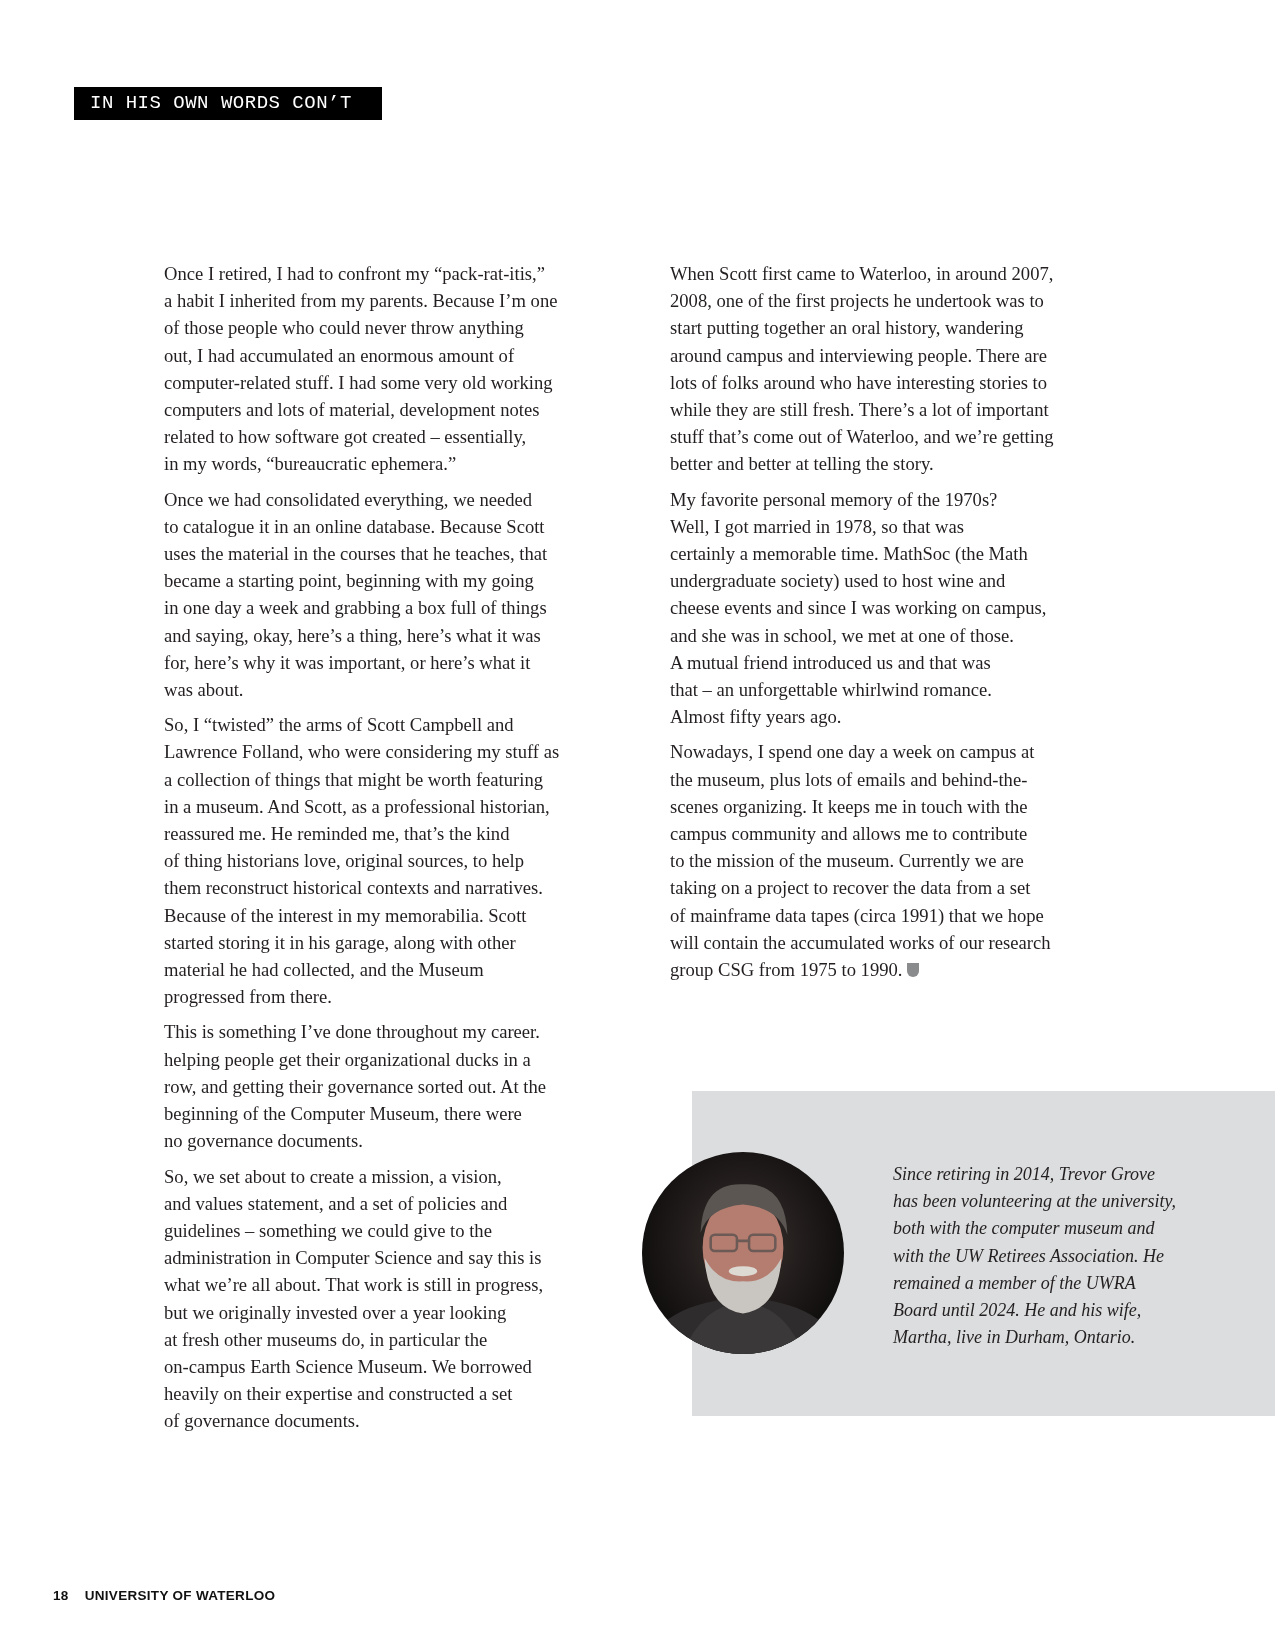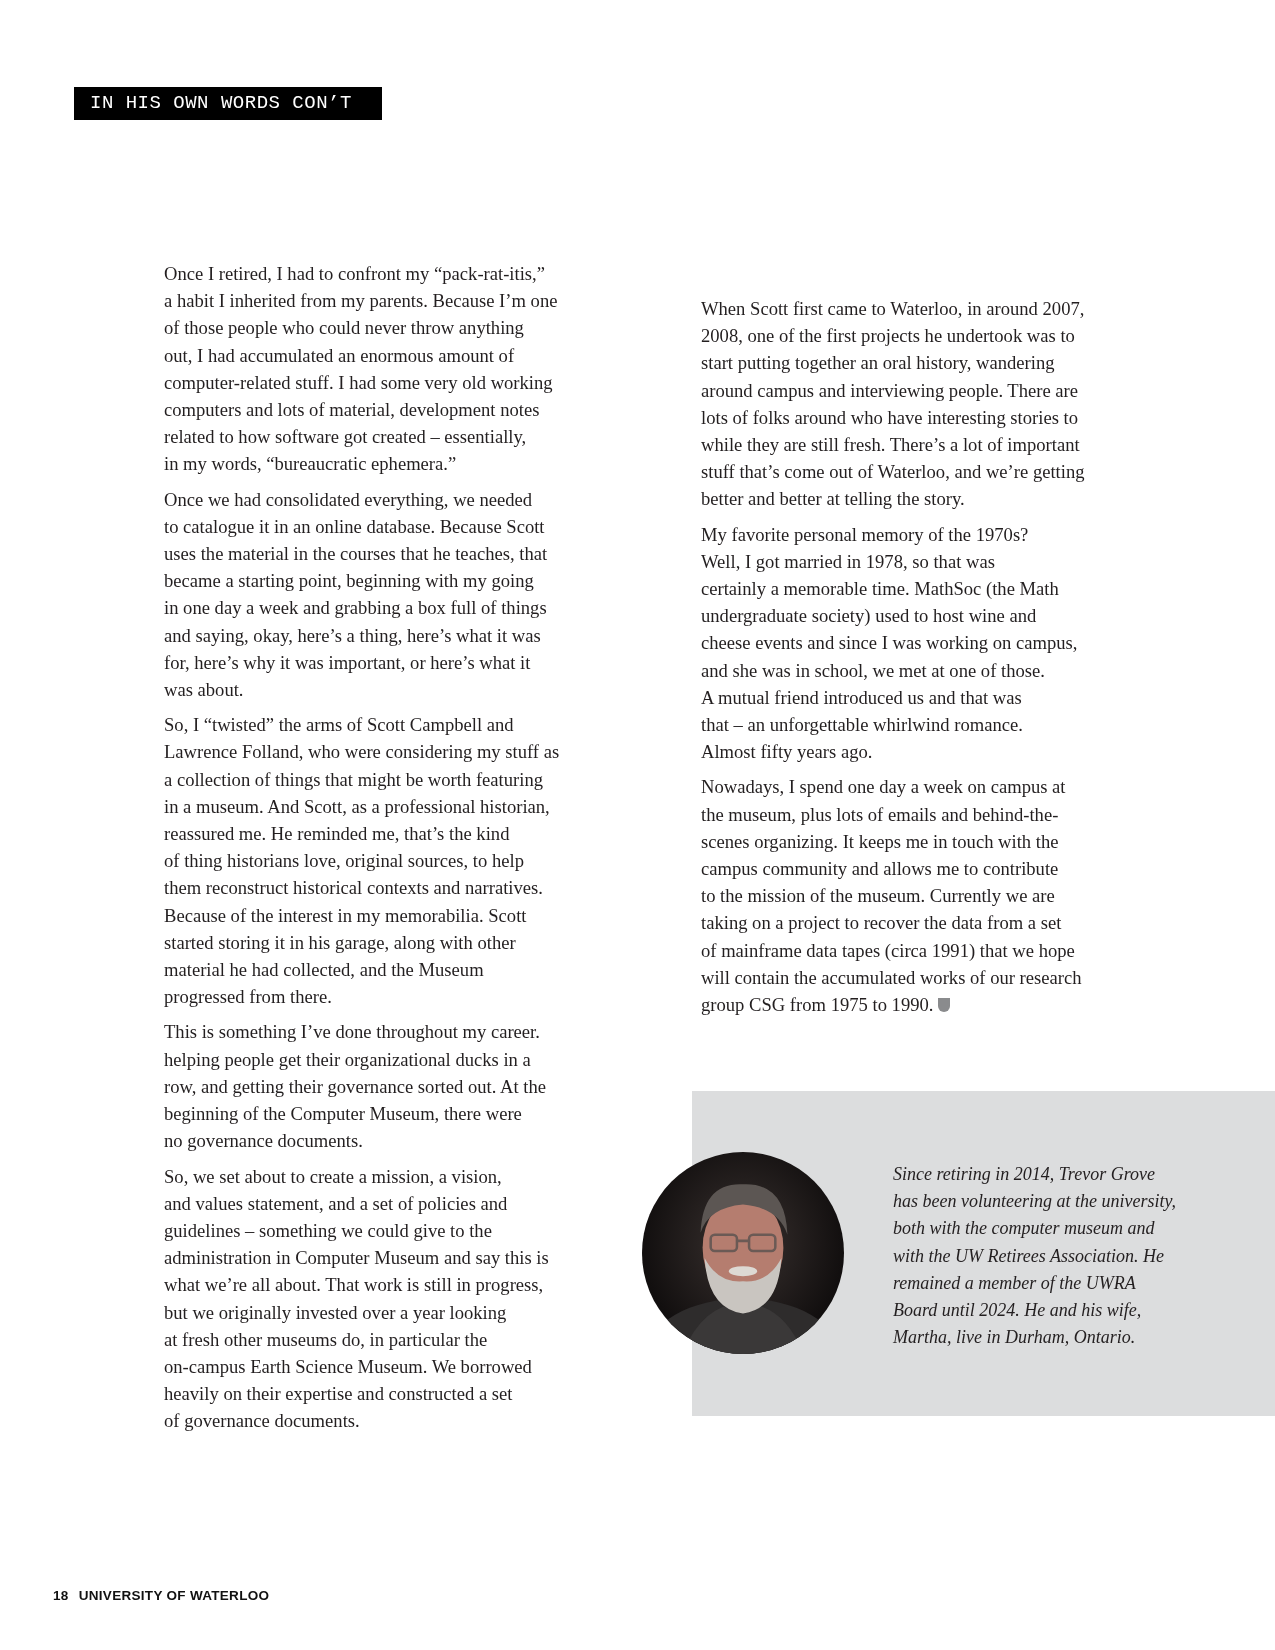--- a/index.html
+++ b/index.html
@@ -15,21 +15,21 @@
     font-size: 19px; letter-spacing: 0.5px;
     line-height: 33px; padding: 0 18px 0 16px;
     box-sizing: border-box; width: 308px; white-space: nowrap;
   }
   .col {
     position: absolute; top: 260px;
     font-size: 18.6px; line-height: 27.2px;
   }
   .col p { margin: 0 0 8px 0; }
   .col-left { left: 164px; width: 430px; }
-  .col-right { left: 701px; width: 430px; margin-top: 35px; }
+  .col-right { left: 670px; width: 430px; }
   .line { display: block; white-space: nowrap; }
   .end-mark {
     display: inline-block; width: 12px; height: 14px; margin-left: 5px;
     vertical-align: -1px; background: #8a8b8d;
     border-radius: 0 0 6px 6px;
   }
   .bio-box {
     position: absolute; left: 692px; top: 1091px; width: 583px; height: 325px;
     background: #dcddde;
   }
@@ -42,21 +42,21 @@
   .bio-text {
     position: absolute; left: 893px; top: 1161px; width: 320px;
     font-style: italic; font-size: 18px; line-height: 27.2px; color: #231f20;
   }
   .bio-text .line { white-space: nowrap; }
   .footer {
     position: absolute; left: 53px; top: 1588px;
     font-family: "Liberation Sans", "DejaVu Sans", sans-serif;
     font-size: 13.5px; font-weight: bold; letter-spacing: 0.3px; color: #111;
   }
-  .footer .page-num { margin-right: 6px; }
+  .footer .page-num { margin-right: 12px; }
 </style>
 </head>
 <body>
 
 <div class="section-tag">IN HIS OWN WORDS CON’T</div>
 
 <div class="col col-left" id="left-col">
     <p>
       <span class="line">Once I retired, I had to confront my “pack-rat-itis,”</span>
       <span class="line">a habit I inherited from my parents. Because I’m one</span>
@@ -94,21 +94,21 @@
       <span class="line">This is something I’ve done throughout my career.</span>
       <span class="line">helping people get their organizational ducks in a</span>
       <span class="line">row, and getting their governance sorted out. At the</span>
       <span class="line">beginning of the Computer Museum, there were</span>
       <span class="line">no governance documents.</span>
     </p>
     <p>
       <span class="line">So, we set about to create a mission, a vision,</span>
       <span class="line">and values statement, and a set of policies and</span>
       <span class="line">guidelines – something we could give to the</span>
-      <span class="line">administration in Computer Museum and say this is</span>
+      <span class="line">administration in Computer Science and say this is</span>
       <span class="line">what we’re all about. That work is still in progress,</span>
       <span class="line">but we originally invested over a year looking</span>
       <span class="line">at fresh other museums do, in particular the</span>
       <span class="line">on-campus Earth Science Museum. We borrowed</span>
       <span class="line">heavily on their expertise and constructed a set</span>
       <span class="line">of governance documents.</span>
     </p>
   </div>
 <div class="col col-right" id="right-col">
     <p>

